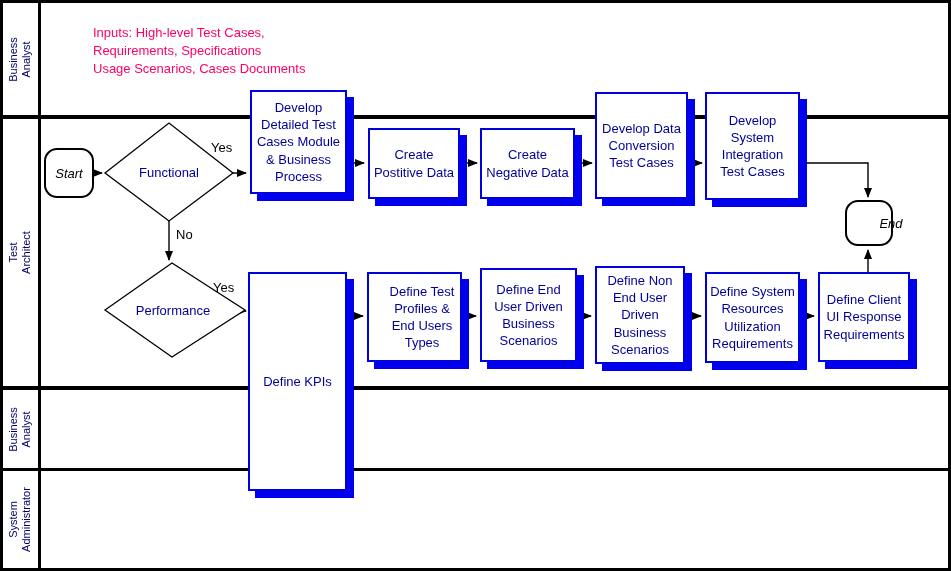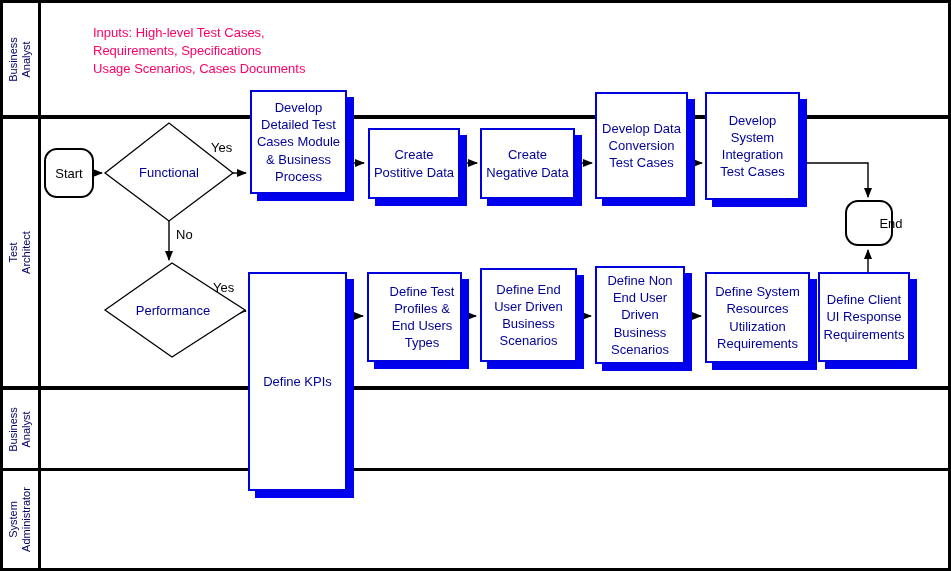--- a/index.html
+++ b/index.html
@@ -14,21 +14,21 @@
   .lane-label{transform:rotate(-90deg);text-align:center;font-size:11px;line-height:12.5px;color:#000066;white-space:normal;}
   .note{position:absolute;z-index:2;font-size:13px;line-height:18px;color:#ff0066;}
   svg.connectors{position:absolute;left:0;top:0;z-index:3;}
   .node{
     position:absolute;z-index:4;background:#fff;border:2px solid #0000dd;
     box-shadow:7px 7px 0 #0000ee;display:flex;align-items:center;justify-content:center;
     text-align:center;font-size:13px;line-height:1.32;color:#000099;padding:1px 2px;box-sizing:border-box;
   }
   .terminator{
     position:absolute;z-index:4;background:#fff;border:2px solid #000;border-radius:13px;
-    display:flex;align-items:center;justify-content:center;font-size:13px;color:#000000;box-sizing:border-box;
+    display:flex;align-items:center;justify-content:center;font-size:13px;color:#000000;box-sizing:border-box;font-style:italic;
   }
   .dlabel{position:absolute;z-index:4;text-align:center;font-size:13px;color:#000099;}
   .elabel{position:absolute;z-index:4;font-size:13px;color:#000;}
 </style>
 </head>
 <body>
 
 <div id="canvas">
 
   <div class="vline" style="left:38px;width:3px;"></div>
@@ -97,17 +97,17 @@
   <div class="node" style="left:250px;top:90px;width:97px;height:104px;">Develop Detailed Test Cases Module &amp; Business Process</div>
   <div class="node" style="left:368px;top:128px;width:92px;height:71px;">Create Postitive Data</div>
   <div class="node" style="left:480px;top:128px;width:95px;height:71px;">Create Negative Data</div>
   <div class="node" style="left:595px;top:92px;width:93px;height:107px;">Develop Data Conversion Test Cases</div>
   <div class="node" style="left:705px;top:92px;width:95px;height:108px;">Develop System Integration Test Cases</div>
 
   <div class="node" style="left:248px;top:272px;width:99px;height:219px;">Define KPIs</div>
   <div class="node" style="left:367px;top:272px;width:95px;height:90px;padding-left:17px;">Define Test Profiles &amp; End Users Types</div>
   <div class="node" style="left:480px;top:268px;width:97px;height:94px;">Define End User Driven Business Scenarios</div>
   <div class="node" style="left:595px;top:266px;width:90px;height:98px;">Define Non End User Driven Business Scenarios</div>
-  <div class="node" style="left:705px;top:272px;width:105px;height:91px;">Define System Resources Utilization Requirements</div>
+  <div class="node" style="left:705px;top:272px;width:95px;height:91px;">Define System Resources Utilization Requirements</div>
   <div class="node" style="left:818px;top:272px;width:92px;height:90px;">Define Client UI Response Requirements</div>
 
   <div class="frame"></div>
 </div>
 
 </body></html>

